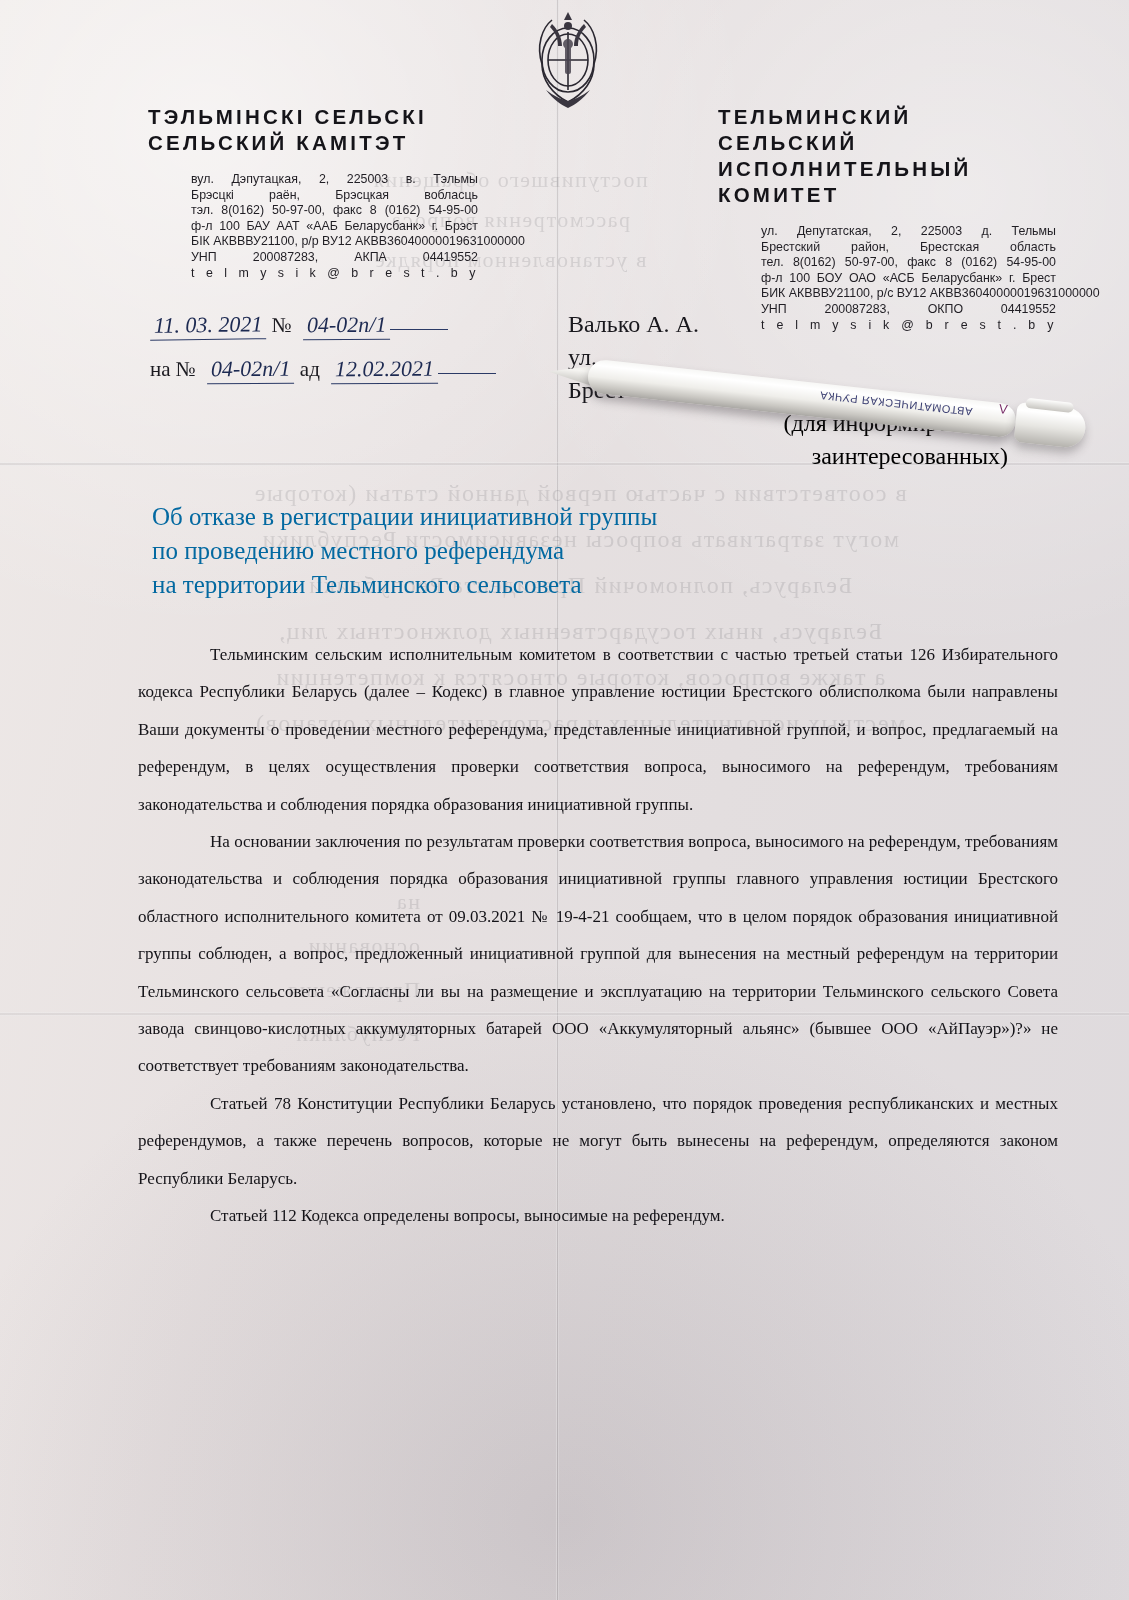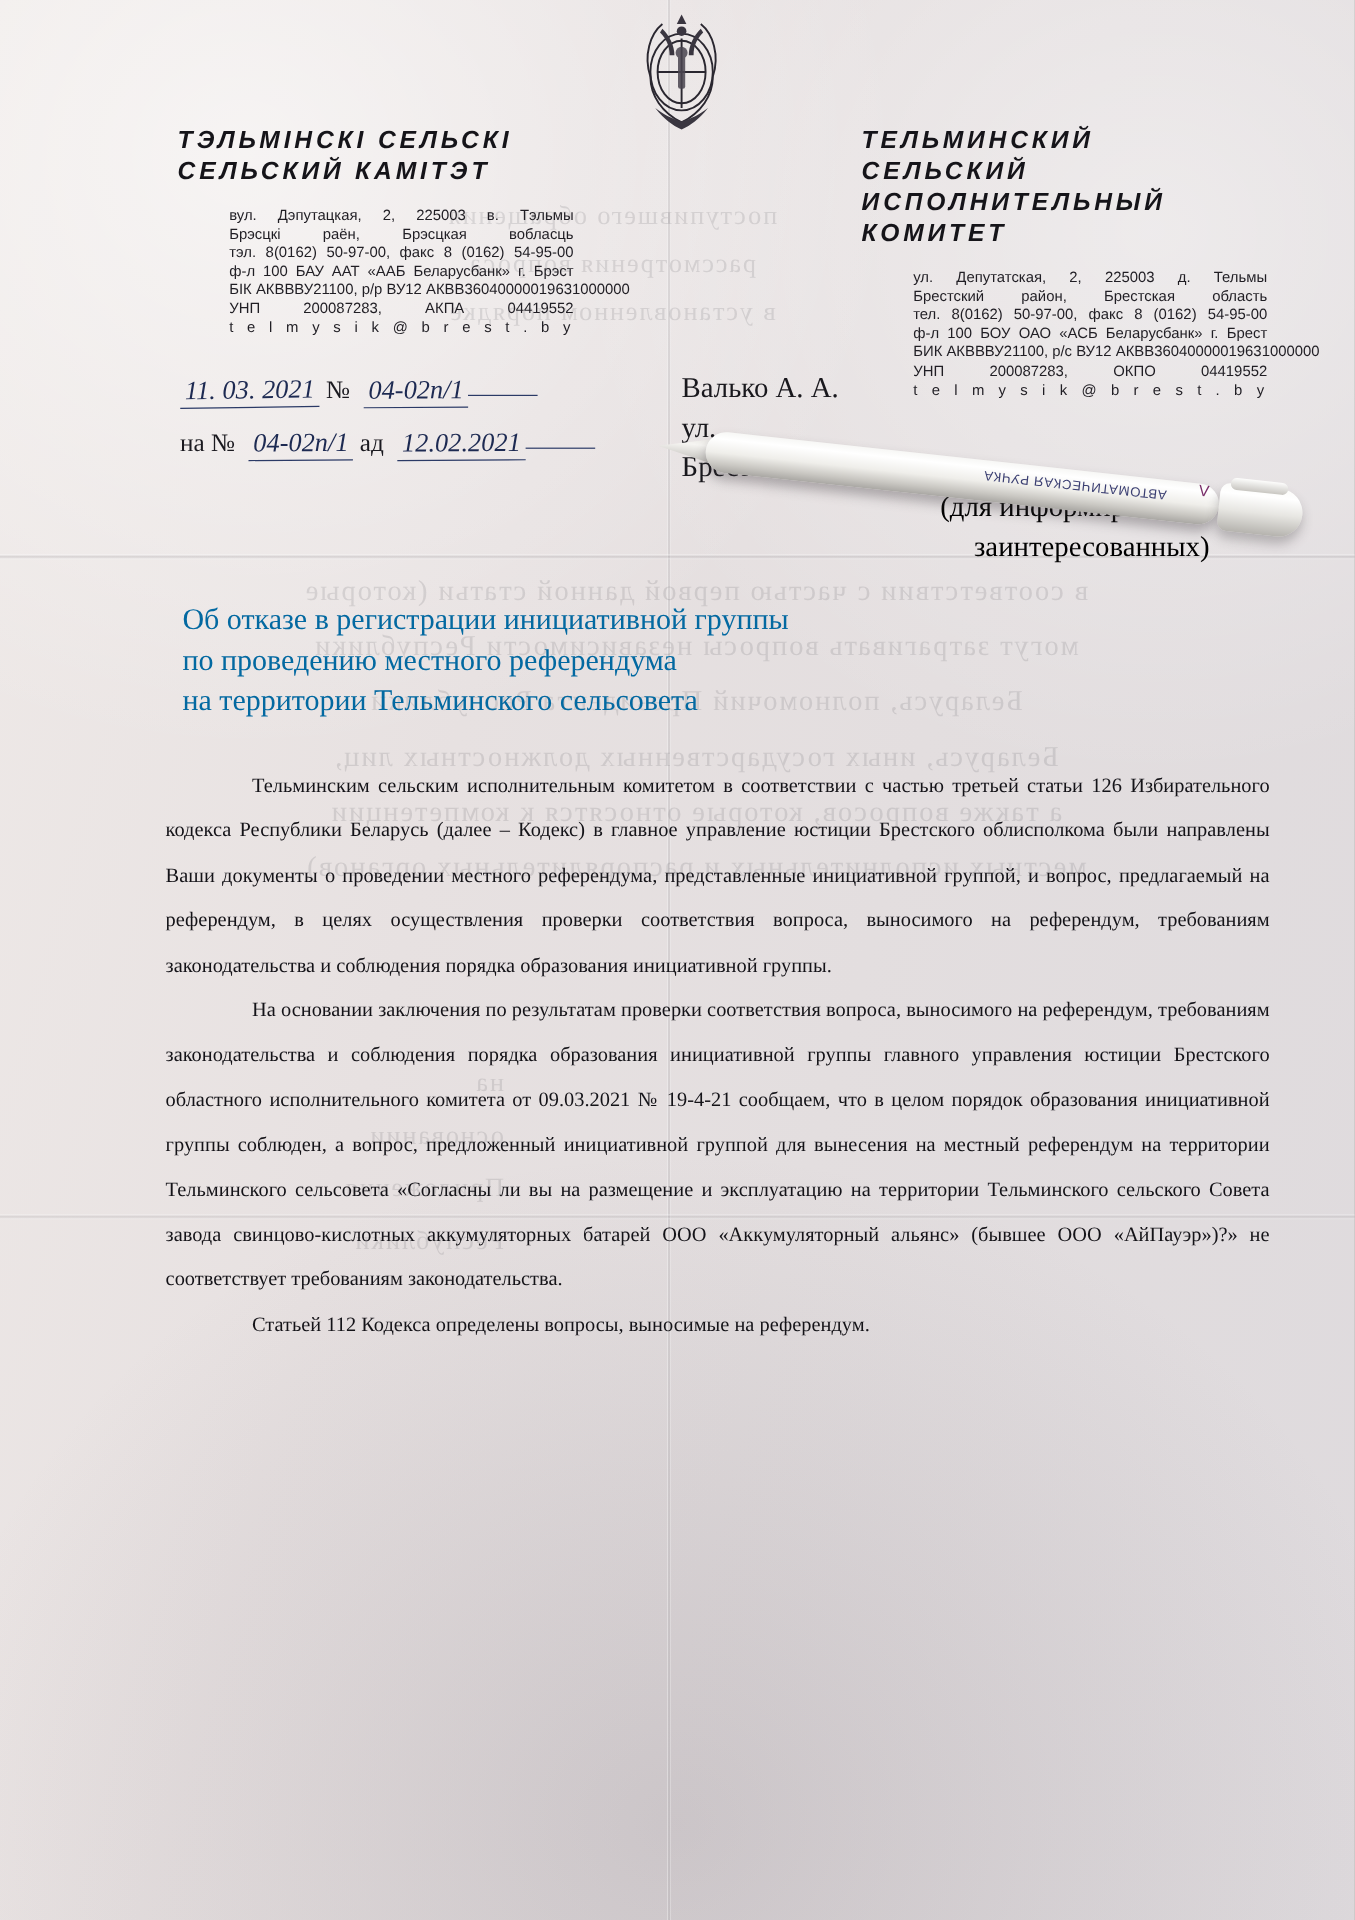--- a/index.html
+++ b/index.html
@@ -70,21 +70,21 @@
   .head-left { left: 148px; top: 104px; width: 330px; }
   .head-right { left: 718px; top: 104px; width: 338px; }
   .head-title {
     font-family: "Liberation Sans", sans-serif;
     font-weight: bold;
     font-size: 20.5px;
     line-height: 26px;
     letter-spacing: 0.4px;
     color: #151419;
   }
-  .head-title .sp { letter-spacing: 3.2px; font-style: italic; }
+  .head-title .sp { letter-spacing: 3.2px; }
   .head-details {
     margin-top: 16px;
     font-family: "Liberation Sans", sans-serif;
     font-size: 12.4px;
     line-height: 15.6px;
     color: #201e24;
     text-align: justify;
     text-align-last: justify;
     margin-left: 43px;
   }
@@ -338,16 +338,17 @@
 
   <div class="subject">
     <div>Об отказе в регистрации инициативной группы</div>
     <div>по проведению местного референдума</div>
     <div>на территории Тельминского сельсовета</div>
   </div>
 
   <div class="body-text">
     <p>Тельминским сельским исполнительным комитетом в соответствии с частью третьей статьи 126 Избирательного кодекса Республики Беларусь (далее – Кодекс) в главное управление юстиции Брестского облисполкома были направлены Ваши документы о проведении местного референдума, представленные инициативной группой, и вопрос, предлагаемый на референдум, в целях осуществления проверки соответствия вопроса, выносимого на референдум, требованиям законодательства и соблюдения порядка образования инициативной группы.</p>
     <p>На основании заключения по результатам проверки соответствия вопроса, выносимого на референдум, требованиям законодательства и соблюдения порядка образования инициативной группы главного управления юстиции Брестского областного исполнительного комитета от 09.03.2021 № 19-4-21 сообщаем, что в целом порядок образования инициативной группы соблюден, а вопрос, предложенный инициативной группой для вынесения на местный референдум на территории Тельминского сельсовета «Согласны ли вы на размещение и эксплуатацию на территории Тельминского сельского Совета завода свинцово-кислотных аккумуляторных батарей ООО «Аккумуляторный альянс» (бывшее ООО «АйПауэр»)?» не соответствует требованиям законодательства.</p>
+    <p>Статьей 78 Конституции Республики Беларусь установлено, что порядок проведения республиканских и местных референдумов, а также перечень вопросов, которые не могут быть вынесены на референдум, определяются законом Республики Беларусь.</p>
     <p>Статьей 112 Кодекса определены вопросы, выносимые на референдум.</p>
   </div>
 
 </div>
 
 </body></html>

